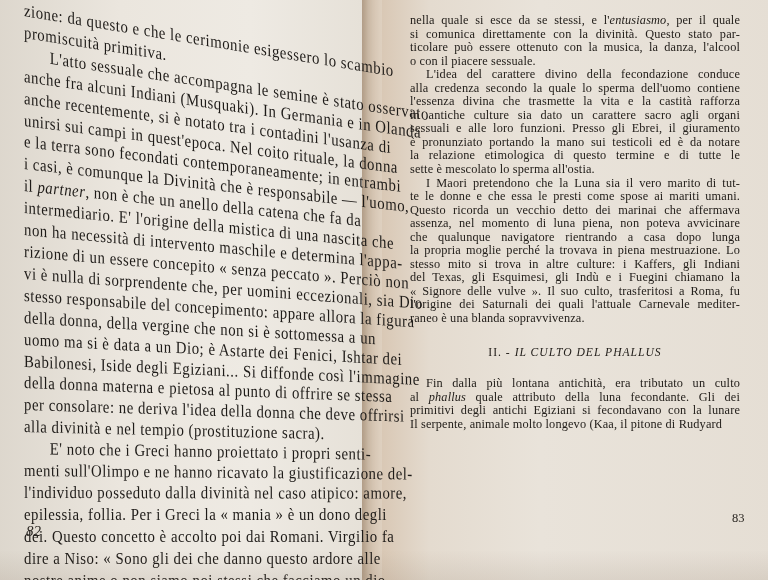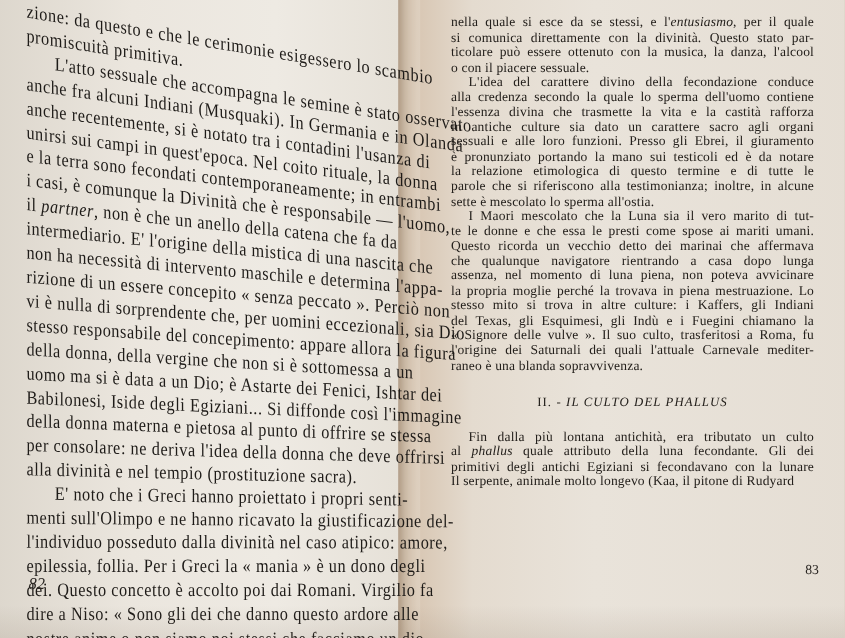--- a/index.html
+++ b/index.html
@@ -131,27 +131,26 @@
         <div class="line ">si comunica direttamente con la divinità. Questo stato par-</div>
         <div class="line ">ticolare può essere ottenuto con la musica, la danza, l'alcool</div>
         <div class="line  last">o con il piacere sessuale.</div>
         <div class="line indent">L'idea del carattere divino della fecondazione conduce</div>
         <div class="line ">alla credenza secondo la quale lo sperma dell'uomo contiene</div>
         <div class="line ">l'essenza divina che trasmette la vita e la castità rafforza</div>
         <div class="line ">in antiche culture sia dato un carattere sacro agli organi</div>
         <div class="line ">sessuali e alle loro funzioni. Presso gli Ebrei, il giuramento</div>
         <div class="line ">è pronunziato portando la mano sui testicoli ed è da notare</div>
         <div class="line ">la relazione etimologica di questo termine e di tutte le</div>
-        <div class="line ">parole che si riferiscono alla testimonianza; inoltre, in alcune</div>
         <div class="line  last">sette è mescolato lo sperma all'ostia.</div>
-        <div class="line indent">I Maori mescolato che la Luna sia il vero marito di tut-</div>
+        <div class="line indent">I Maori pretendono che la Luna sia il vero marito di tut-</div>
         <div class="line ">te le donne e che essa le presti come spose ai mariti umani.</div>
         <div class="line ">Questo ricorda un vecchio detto dei marinai che affermava</div>
+        <div class="line ">assenza, nel momento di luna piena, non poteva avvicinare</div>
         <div class="line ">che qualunque navigatore rientrando a casa dopo lunga</div>
-        <div class="line ">assenza, nel momento di luna piena, non poteva avvicinare</div>
         <div class="line ">la propria moglie perché la trovava in piena mestruazione. Lo</div>
         <div class="line ">stesso mito si trova in altre culture: i Kaffers, gli Indiani</div>
         <div class="line ">del Texas, gli Esquimesi, gli Indù e i Fuegini chiamano la</div>
         <div class="line ">« Signore delle vulve ». Il suo culto, trasferitosi a Roma, fu</div>
         <div class="line ">l'origine dei Saturnali dei quali l'attuale Carnevale mediter-</div>
         <div class="line  last">raneo è una blanda sopravvivenza.</div>
         <div class="line heading"><span>II. - </span><i>IL CULTO DEL PHALLUS</i></div>
         <div class="line indent">Fin dalla più lontana antichità, era tributato un culto</div>
         <div class="line ">al <i>phallus</i> quale attributo della luna fecondante. Gli dei</div>
         <div class="line ">primitivi degli antichi Egiziani si fecondavano con la lunare</div>

